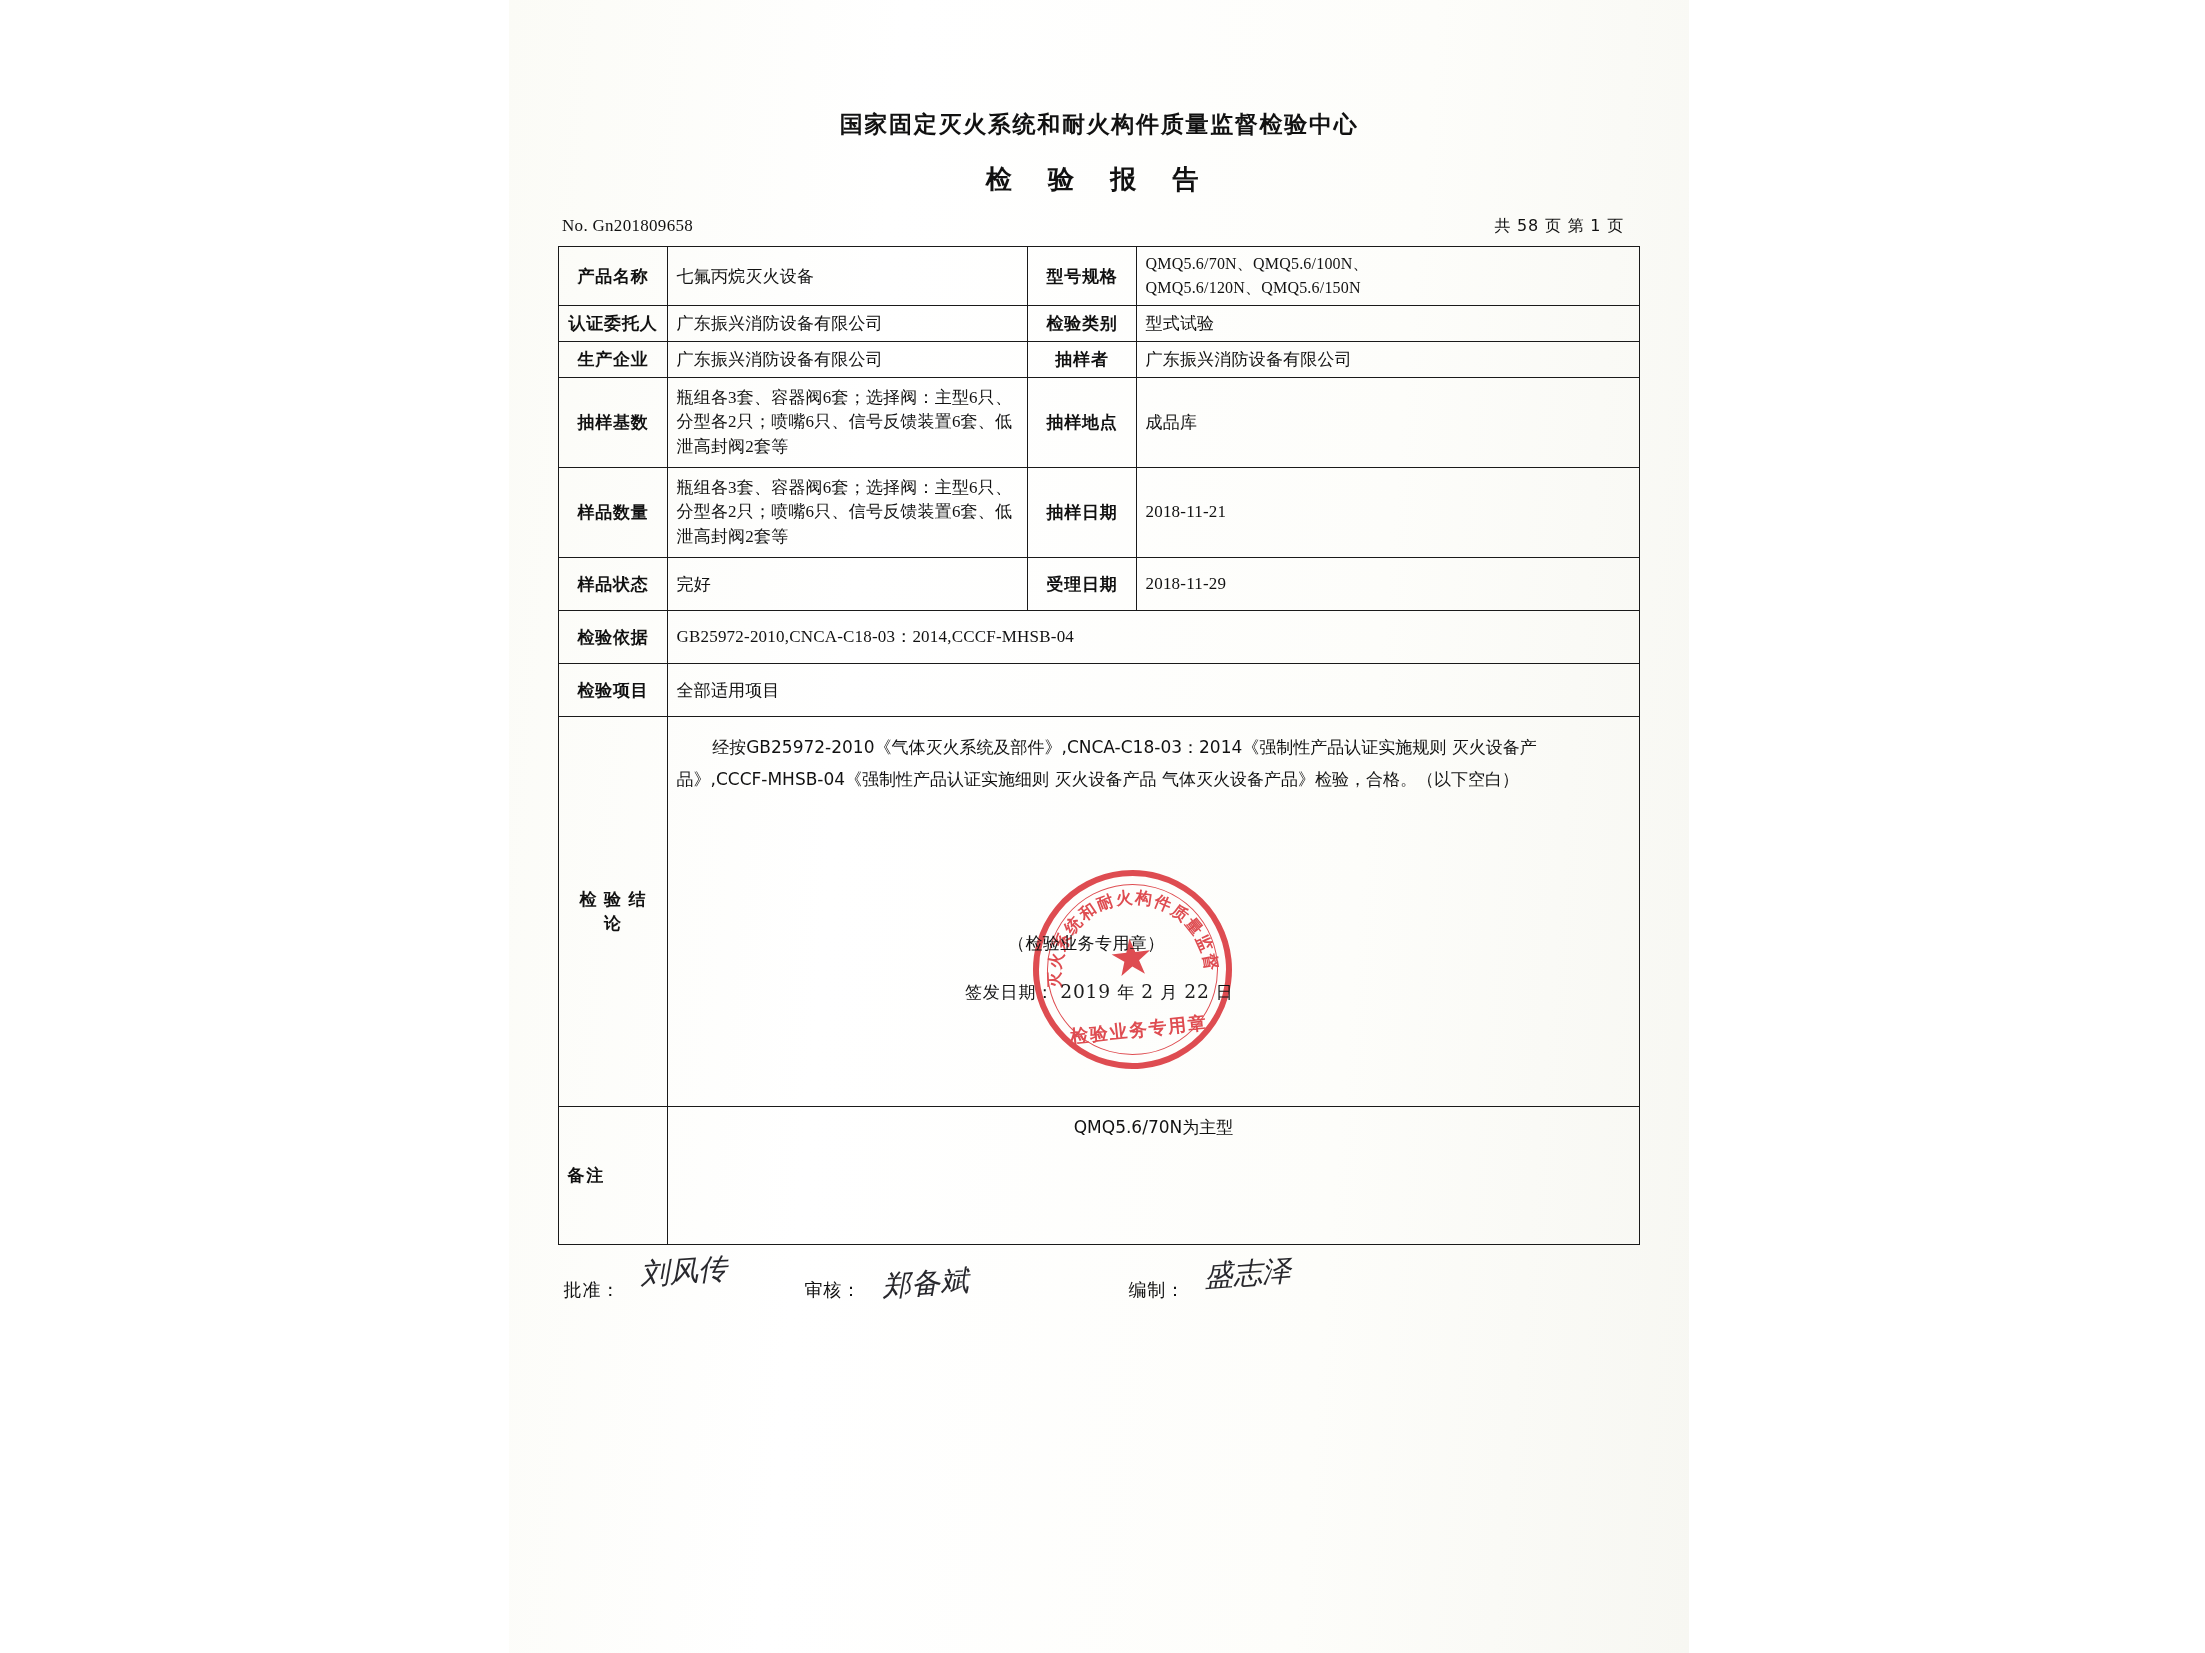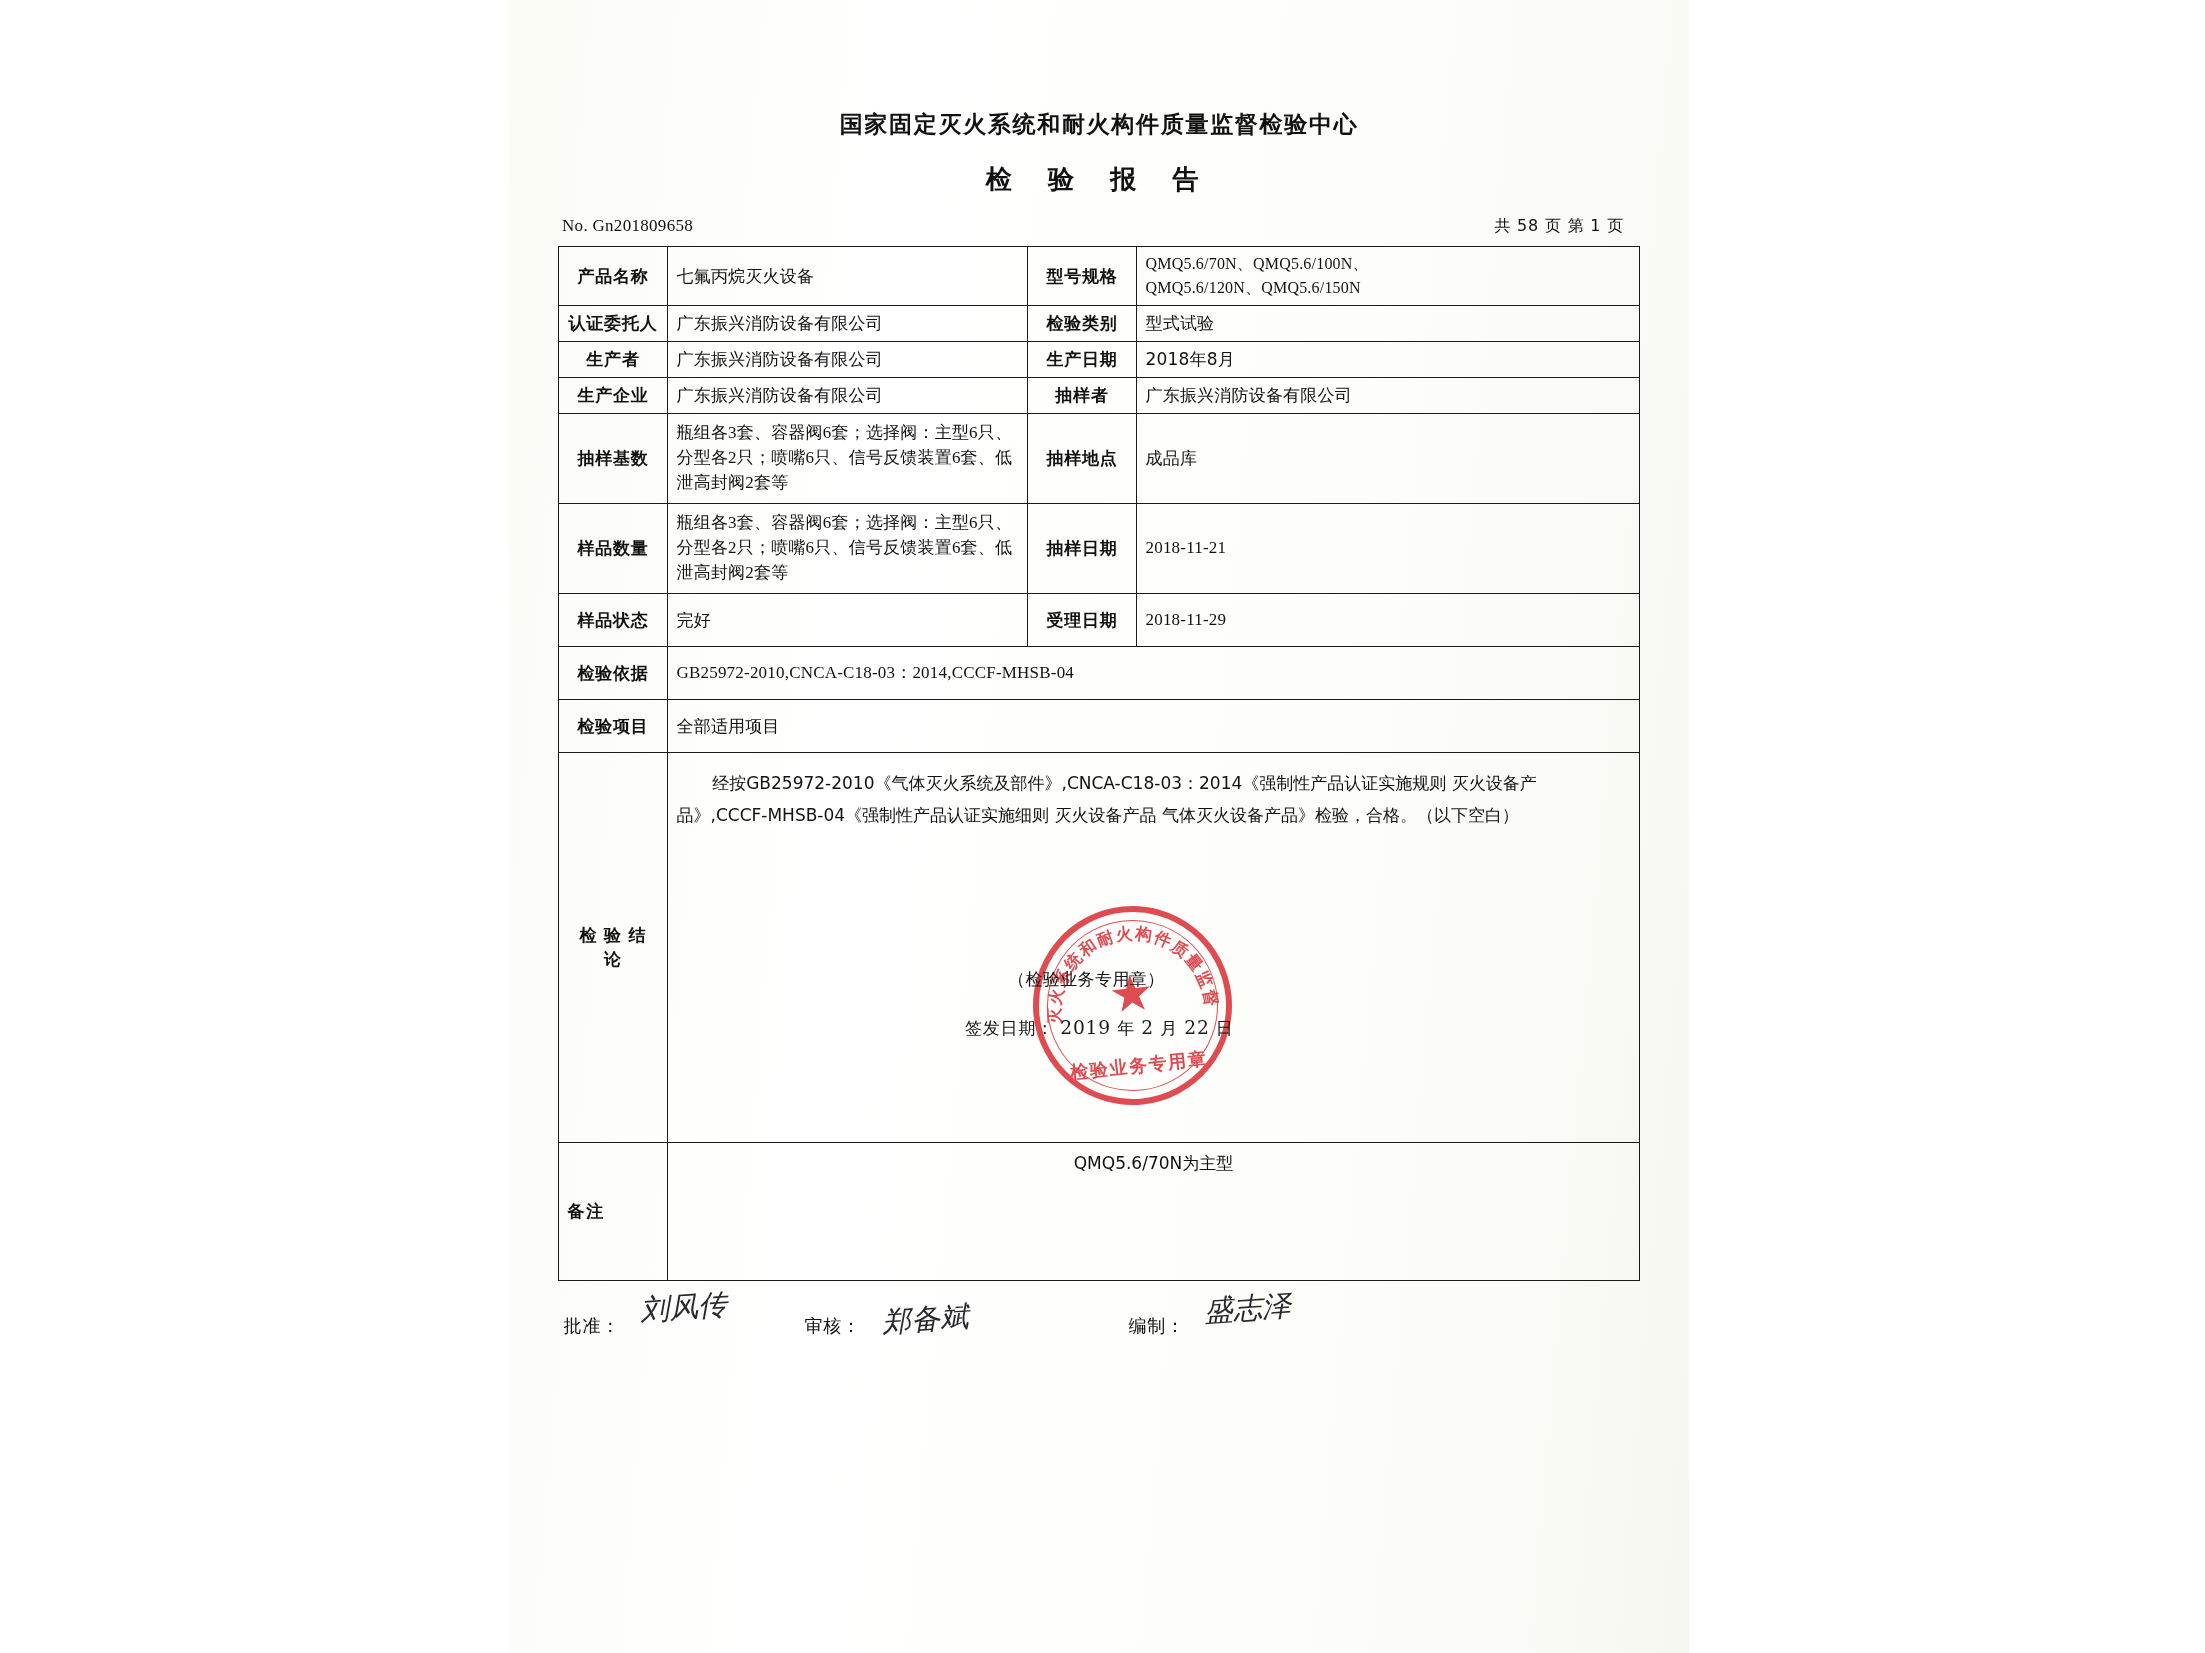--- a/index.html
+++ b/index.html
@@ -319,26 +319,20 @@
           <td class="val" style="white-space:pre-line; font-size:16px; line-height:1.5;">QMQ5.6/70N、QMQ5.6/100N、
 QMQ5.6/120N、QMQ5.6/150N</td>
         </tr>
         <tr>
           <td class="lbl">认证委托人</td>
           <td class="val cjk">广东振兴消防设备有限公司</td>
           <td class="lbl">检验类别</td>
           <td class="val cjk">型式试验</td>
         </tr>
         <tr>
-          <td class="lbl">生产者</td>
-          <td class="val cjk">广东振兴消防设备有限公司</td>
-          <td class="lbl">生产日期</td>
-          <td class="val cjk">2018年8月</td>
-        </tr>
-        <tr>
           <td class="lbl">生产企业</td>
           <td class="val cjk">广东振兴消防设备有限公司</td>
           <td class="lbl">抽样者</td>
           <td class="val cjk">广东振兴消防设备有限公司</td>
         </tr>
         <tr style="height:90px;">
           <td class="lbl">抽样基数</td>
           <td class="val small-wrap">瓶组各3套、容器阀6套；选择阀：主型6只、分型各2只；喷嘴6只、信号反馈装置6套、低泄高封阀2套等</td>
           <td class="lbl">抽样地点</td>
           <td class="val cjk">成品库</td>

